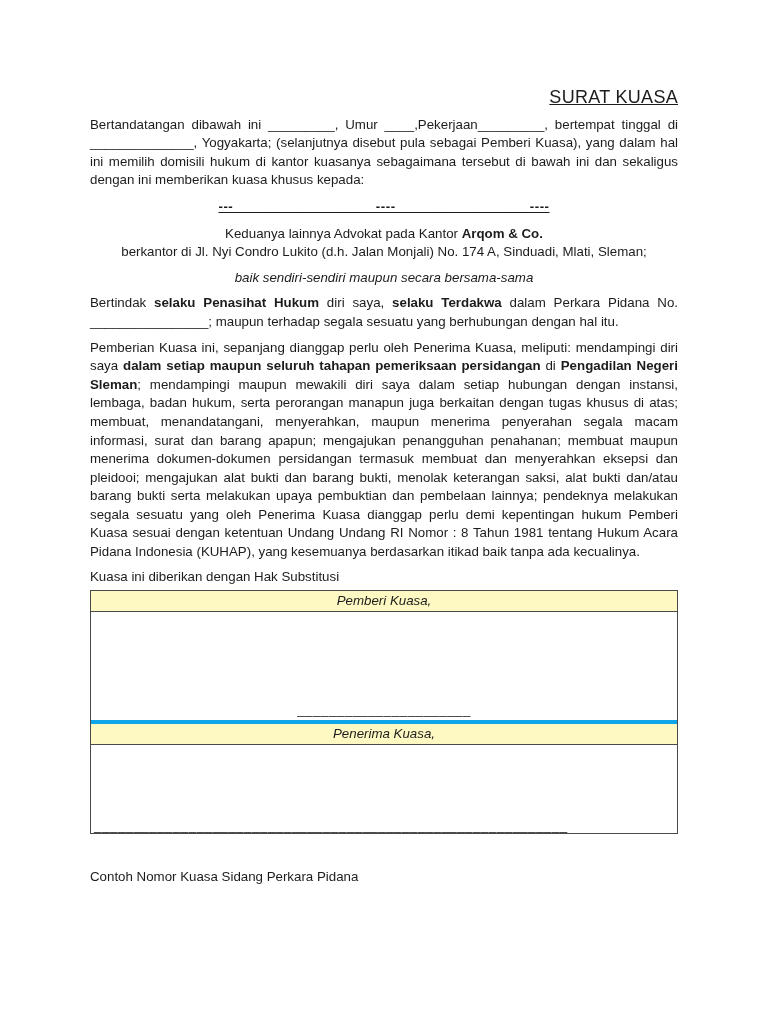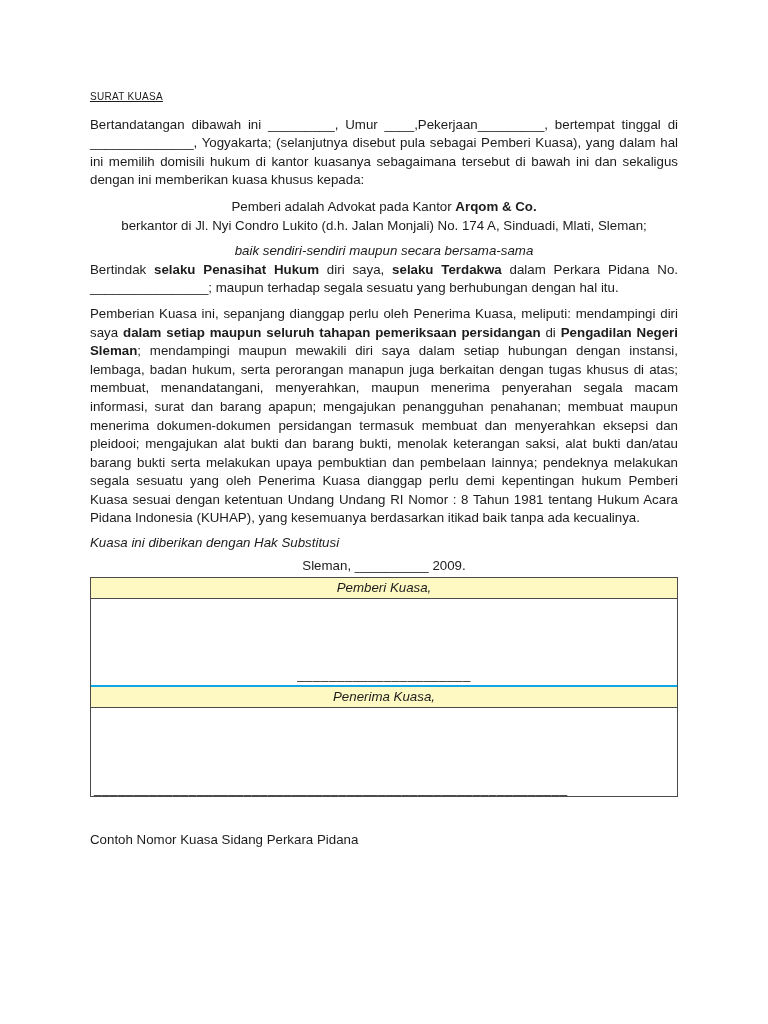--- a/index.html
+++ b/index.html
@@ -13,71 +13,71 @@
     overflow: hidden;
     font-family: "Liberation Sans", sans-serif;
     font-size: 13.3px;
     line-height: 18.6px;
     color: #1c1c1c;
   }
   .content { padding: 88px 90px 0 90px; }
 
   p { margin: 0; }
   .title {
-    text-align: left;
-    font-size: 10px;
+    text-align: right;
+    font-size: 18px;
     font-weight: normal;
     text-decoration: underline;
     margin: 0 0 9px 0;
     letter-spacing: 0.3px;
   }
   .justify { text-align: justify; }
   .center { text-align: center; }
   .italic { font-style: italic; }
   .bold { font-weight: bold; }
 
   .opening { margin-bottom: 8px; }
   .names-line {
     text-align: center;
     font-weight: bold;
     text-decoration: underline;
     margin-bottom: 8px;
     letter-spacing: 0.5px;
   }
   .attorney-block { margin-bottom: 7px; }
-  .joint-clause { }
+  .joint-clause { margin-bottom: 7px; }
   .khusus-heading {
     text-align: center;
     text-decoration: underline;
     letter-spacing: 1px;
     margin-bottom: 11px;
   }
   .khusus-para { margin-bottom: 7px; }
   .scope-para { margin-bottom: 6px; }
-  .substitution { margin-bottom: 4px; font-style: italic; }
+  .substitution { margin-bottom: 4px; }
   .date-line { text-align: center; margin-bottom: 2px; }
 
   .sig-table {
     border: 1px solid #4a4a4a;
     width: 100%;
   }
   .sig-header {
     background: #fef9c3;
     border-bottom: 1px solid #4a4a4a;
     height: 21px;
     line-height: 20px;
     text-align: center;
     font-style: italic;
   }
   .sig-cell {
     position: relative;
     height: 88px;
     background: #ffffff;
   }
-  .sig-cell-pemberi { border-bottom: 2px solid #0ea5e9; }
+  .sig-cell-pemberi { border-bottom: 4px solid #0ea5e9; margin-top: 24px; }
   .sig-line-center {
     position: absolute;
     bottom: 1px;
     left: 0;
     right: 0;
     text-align: center;
     letter-spacing: 0.5px;
   }
   .sig-lines-bottom {
     position: absolute;
@@ -93,36 +93,36 @@
 </head>
 <body>
 
 <div class="page">
   <div class="content">
 
     <h1 class="title">SURAT KUASA</h1>
 
     <p class="justify opening">Bertandatangan dibawah ini _________, Umur ____,Pekerjaan_________, bertempat tinggal di ______________, Yogyakarta; (selanjutnya disebut pula sebagai Pemberi Kuasa), yang dalam hal ini memilih domisili hukum di kantor kuasanya sebagaimana tersebut di bawah ini dan sekaligus dengan ini memberikan kuasa khusus kepada:</p>
 
+    <p class="names-line">--- _________________ ----_________________----</p>
 
     <div class="attorney-block">
-      <p class="center"><span>Pemberi adalah Advokat pada Kantor </span><span class="bold">Arqom &amp; Co.</span></p>
+      <p class="center"><span>Keduanya lainnya Advokat pada Kantor </span><span class="bold">Arqom &amp; Co.</span></p>
       <p class="center">berkantor di Jl. Nyi Condro Lukito (d.h. Jalan Monjali) No. 174 A, Sinduadi, Mlati, Sleman;</p>
     </div>
 
     <p class="center italic joint-clause">baik sendiri-sendiri maupun secara bersama-sama</p>
 
 
     <p class="justify khusus-para"><span>Bertindak </span><span class="bold">selaku Penasihat Hukum</span><span> diri saya, </span><span class="bold">selaku Terdakwa</span><span> dalam Perkara Pidana No. ________________; maupun terhadap segala sesuatu yang berhubungan dengan hal itu.</span></p>
 
     <p class="justify scope-para"><span>Pemberian Kuasa ini, sepanjang dianggap perlu oleh Penerima Kuasa, meliputi: mendampingi diri saya </span><span class="bold">dalam setiap maupun seluruh tahapan pemeriksaan persidangan</span><span> di </span><span class="bold">Pengadilan Negeri Sleman</span><span>; mendampingi maupun mewakili diri saya dalam setiap hubungan dengan instansi, lembaga, badan hukum, serta perorangan manapun juga berkaitan dengan tugas khusus di atas; membuat, menandatangani, menyerahkan, maupun menerima penyerahan segala macam informasi, surat dan barang apapun; mengajukan penangguhan penahanan; membuat maupun menerima dokumen-dokumen persidangan termasuk membuat dan menyerahkan eksepsi dan pleidooi; mengajukan alat bukti dan barang bukti, menolak keterangan saksi, alat bukti dan/atau barang bukti serta melakukan upaya pembuktian dan pembelaan lainnya; pendeknya melakukan segala sesuatu yang oleh Penerima Kuasa dianggap perlu demi kepentingan hukum Pemberi Kuasa sesuai dengan ketentuan Undang Undang RI Nomor : 8 Tahun 1981 tentang Hukum Acara Pidana Indonesia (KUHAP), yang kesemuanya berdasarkan itikad baik tanpa ada kecualinya.</span></p>
 
     <p class="substitution">Kuasa ini diberikan dengan Hak Substitusi</p>
 
-    <p class="date-line">Sleman, __________ 2009.</p>
 
     <div class="sig-table">
       <div class="sig-header">Pemberi Kuasa,</div>
       <div class="sig-cell sig-cell-pemberi">
         <span class="sig-line-center">______________________</span>
       </div>
       <div class="sig-header">Penerima Kuasa,</div>
       <div class="sig-cell">
         <span class="sig-lines-bottom">
             <span>______________________________</span>

